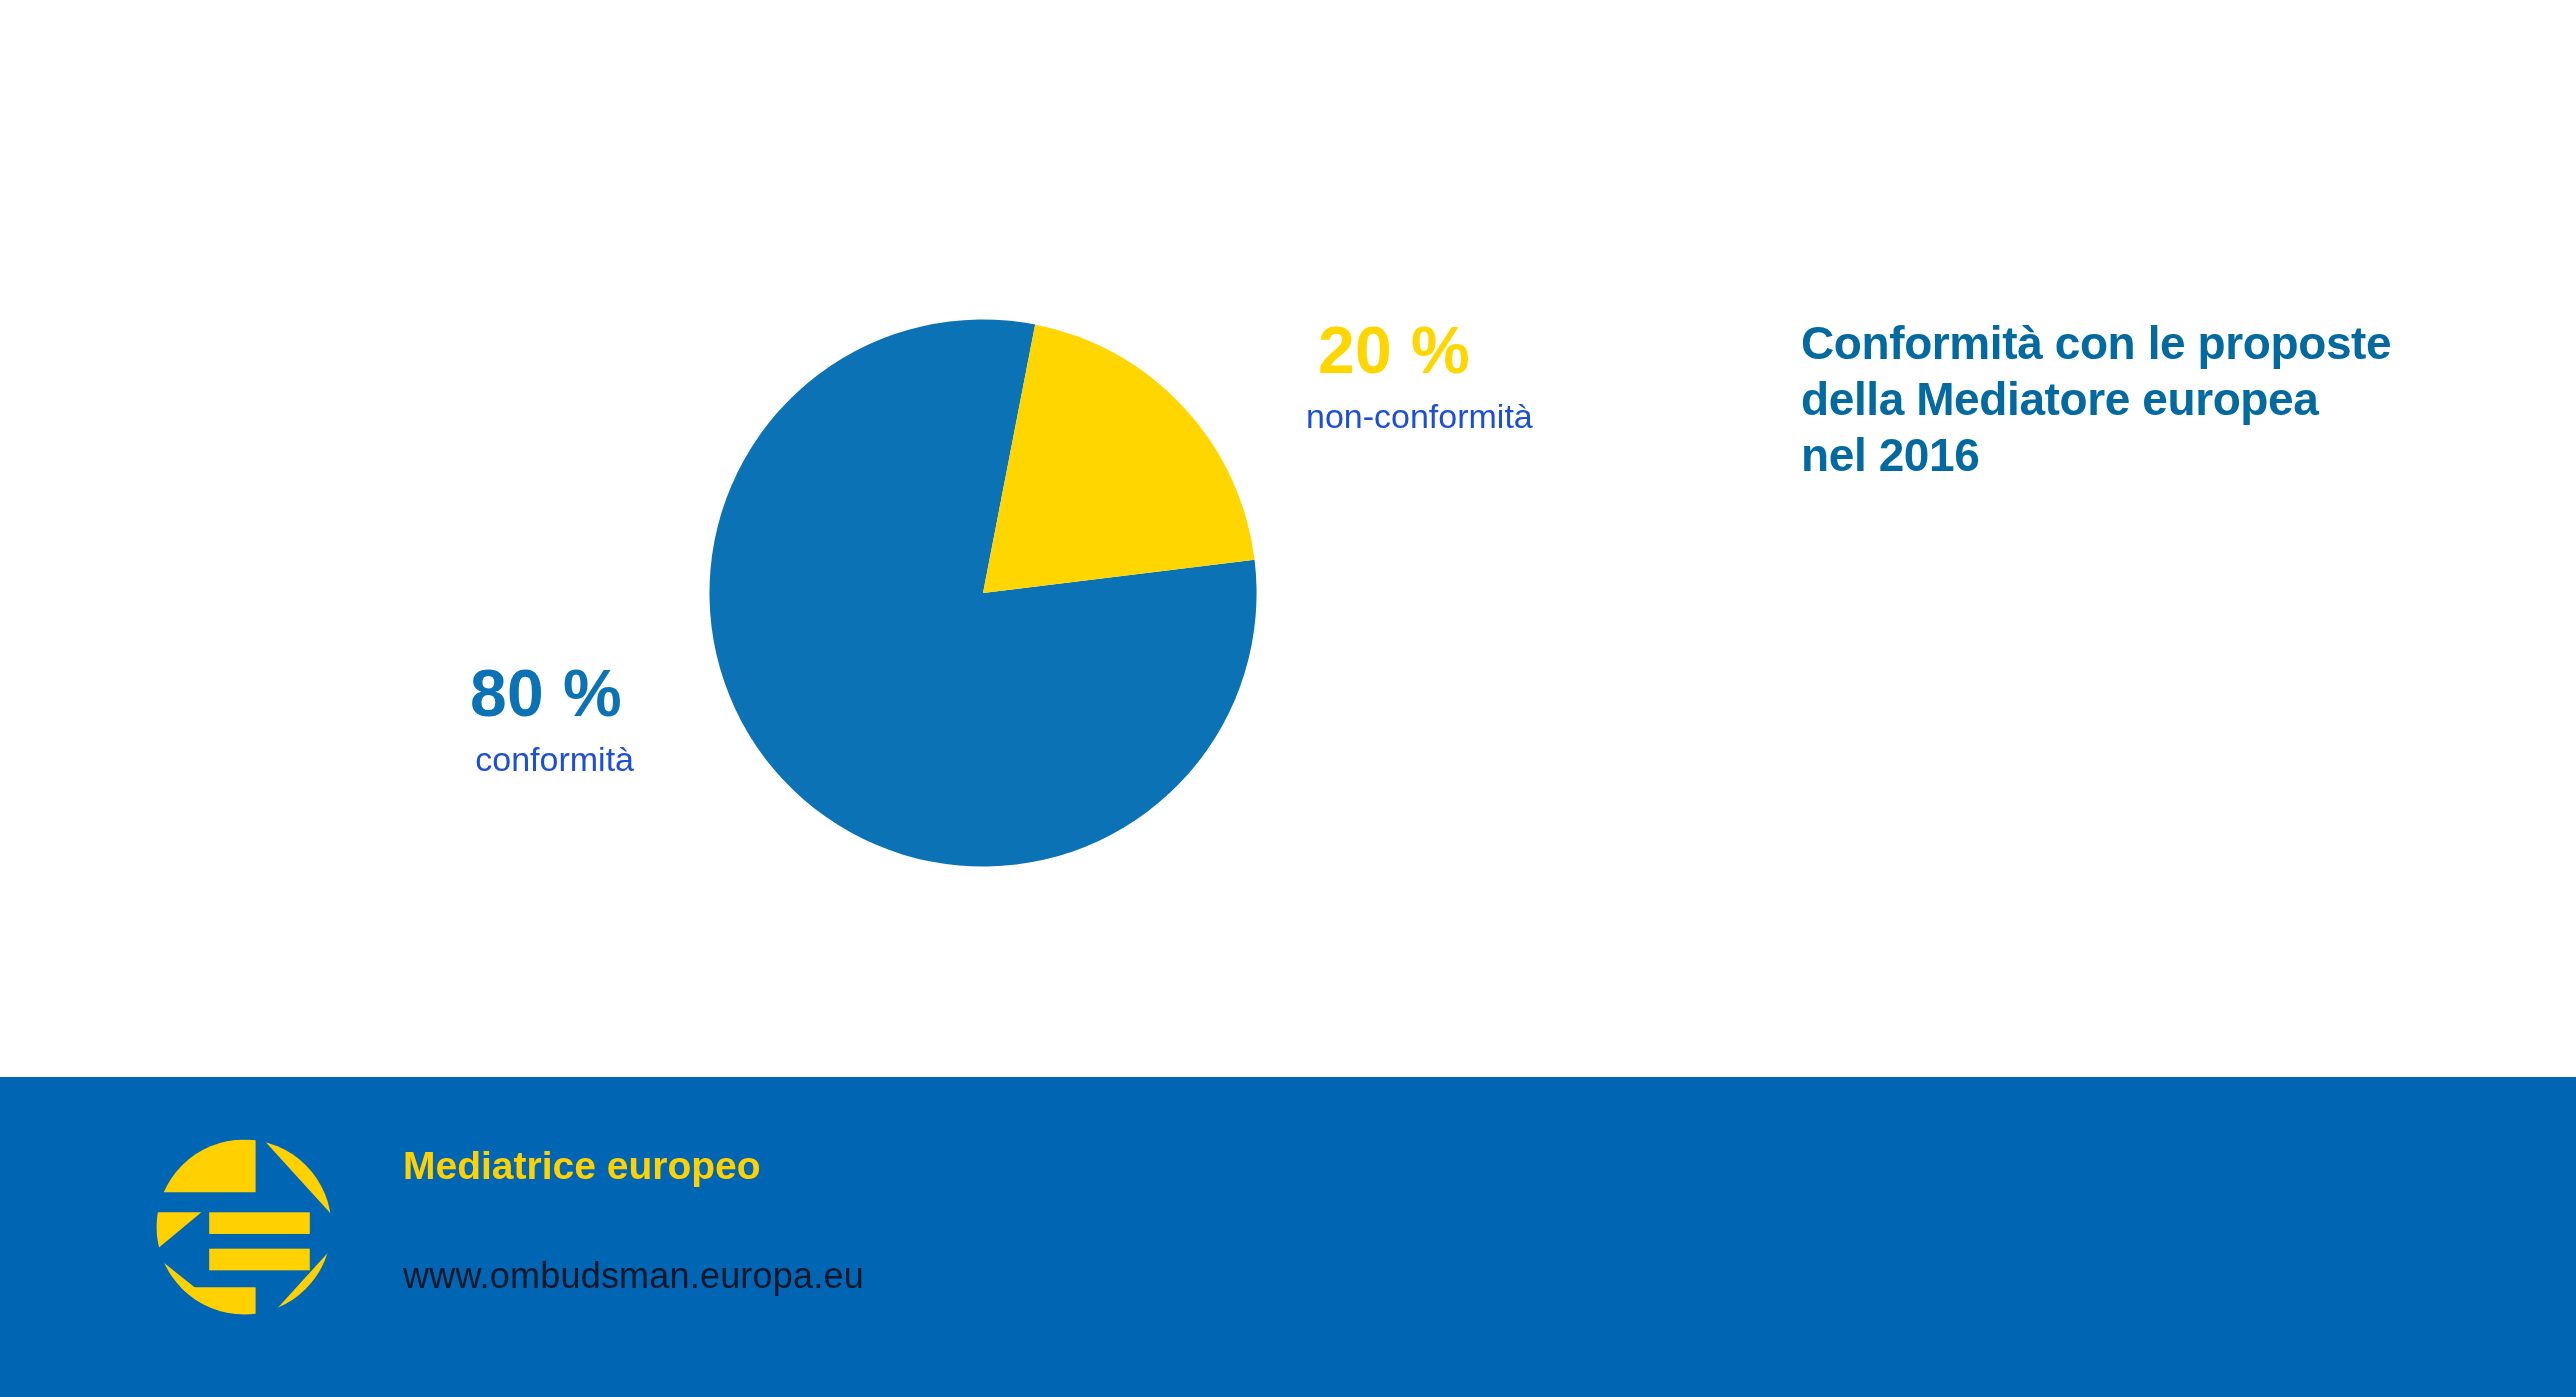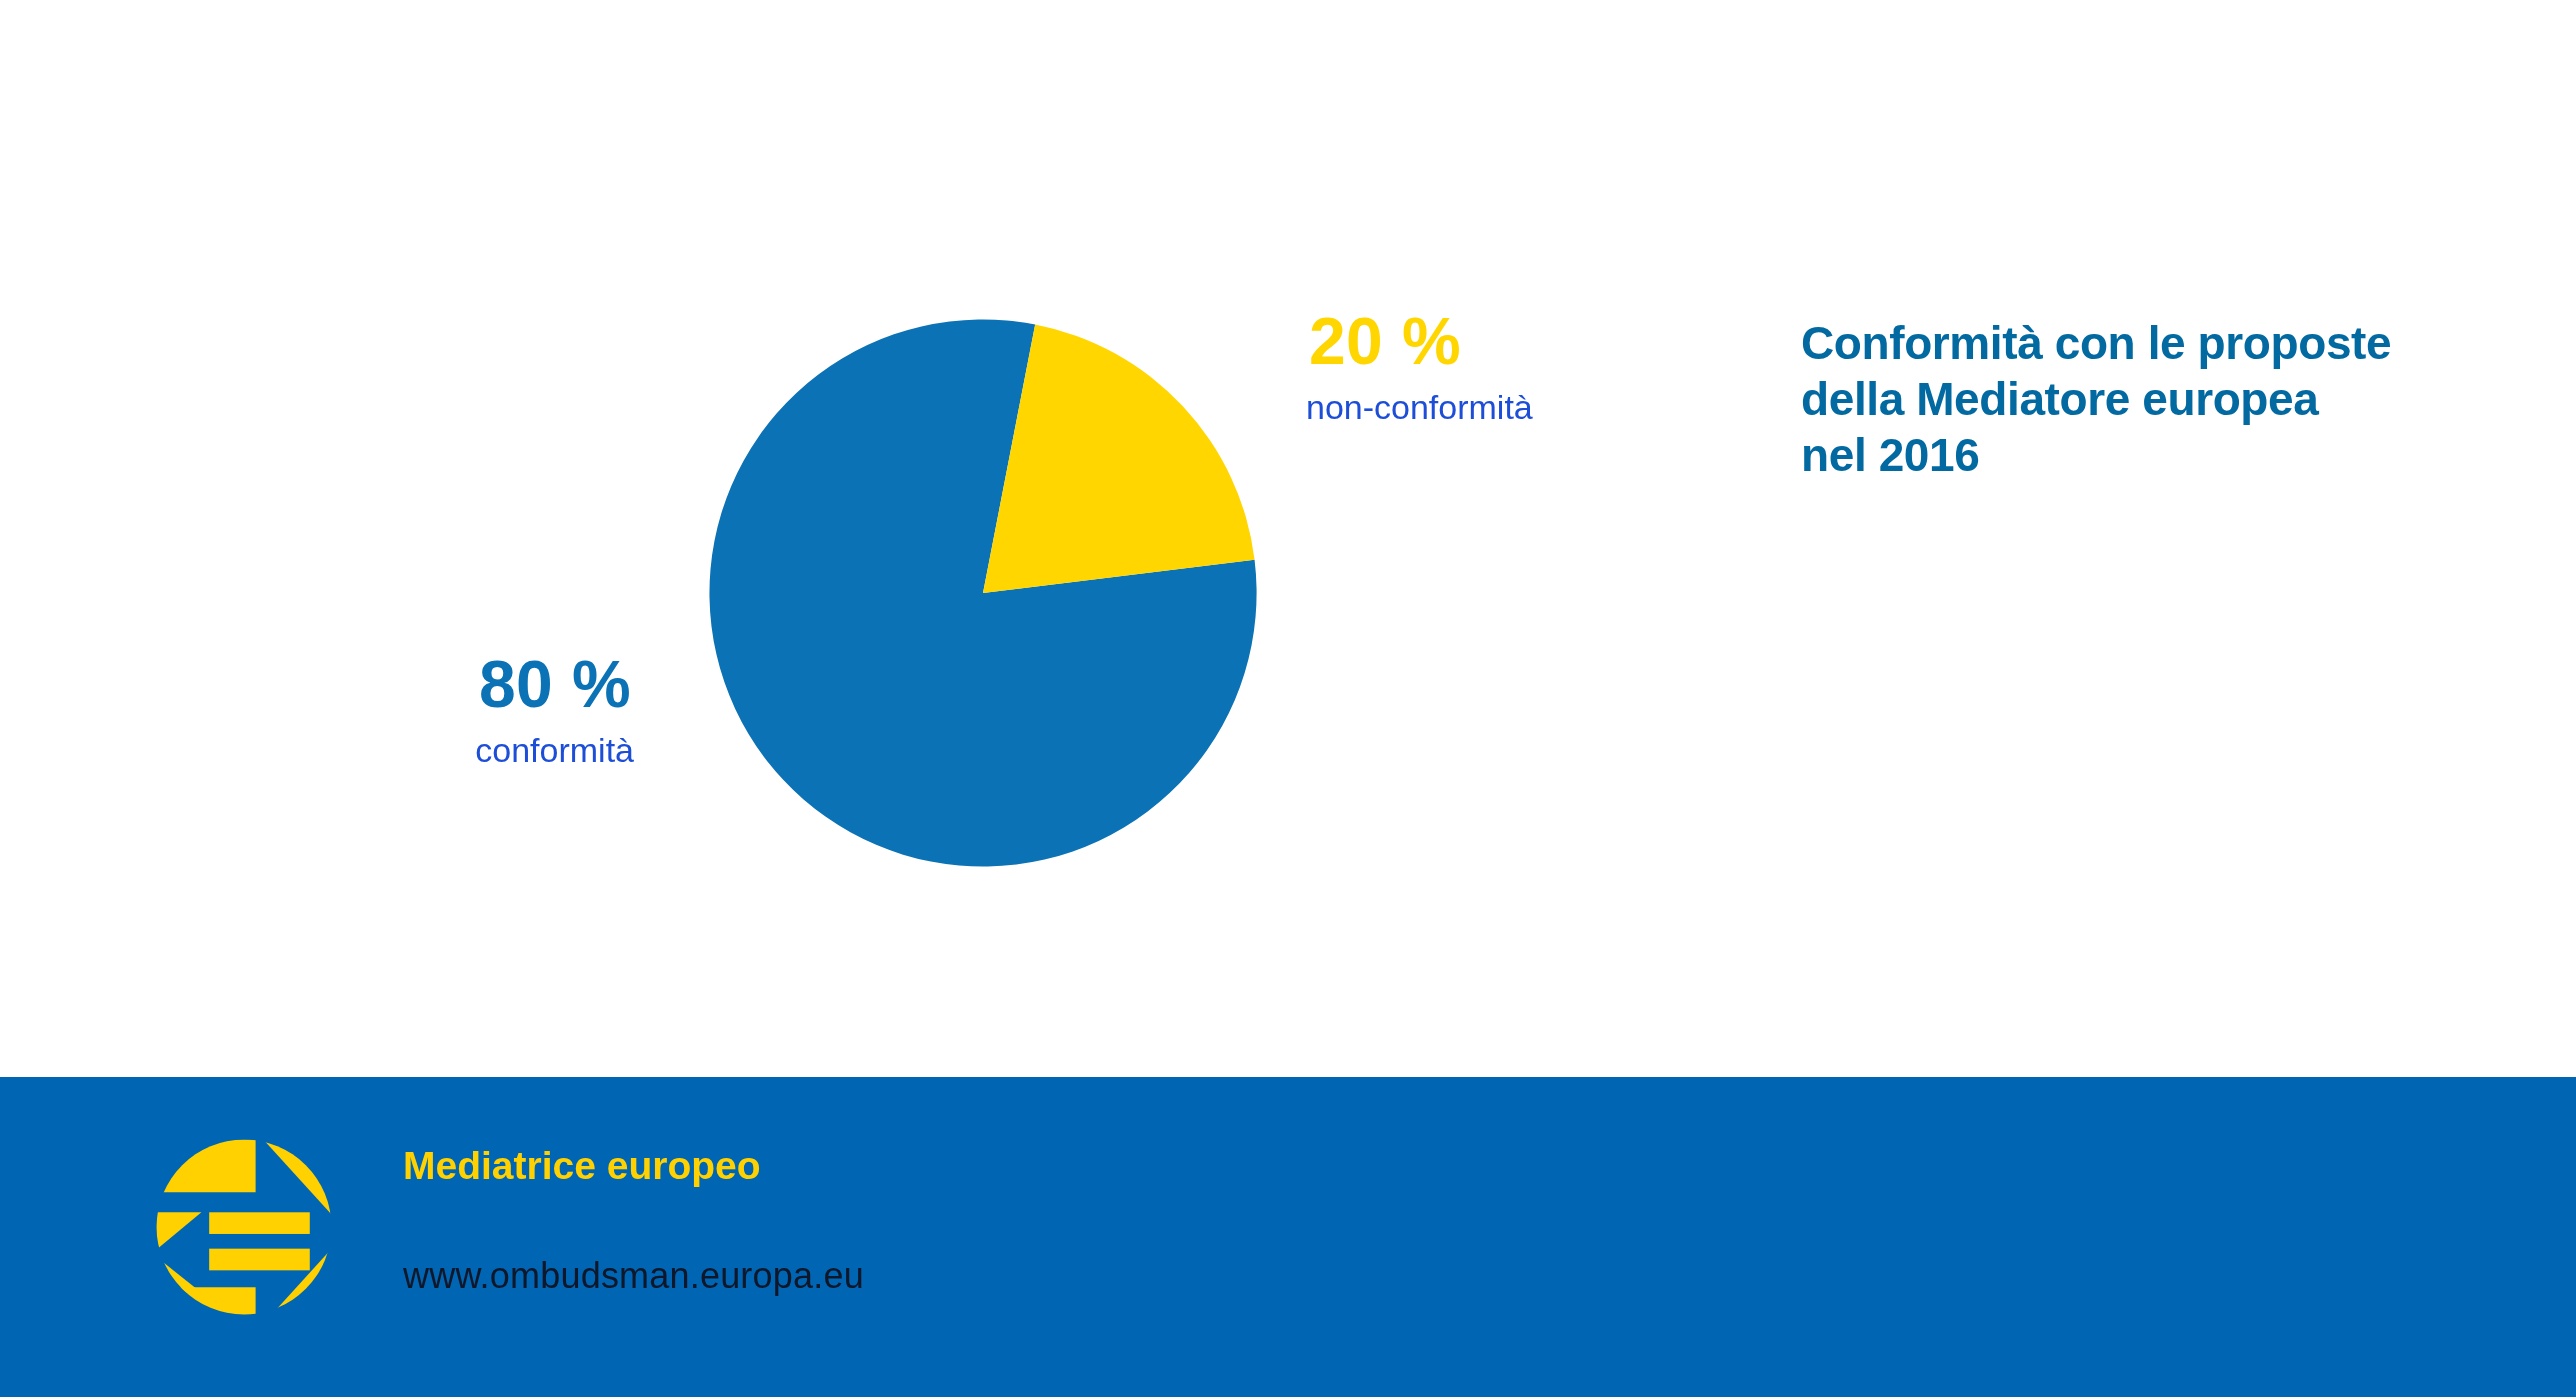--- a/index.html
+++ b/index.html
@@ -38,21 +38,21 @@
   
   .callout {
     position: absolute;
   }
   .callout .pct {
     font-weight: bold;
     font-size: 66px;
     line-height: 1.0;
     letter-spacing: 0.4px;
     white-space: nowrap;
-    margin: 3px;
+    margin: 12px;
   }
   .callout .cap {
     font-size: 34px;
     line-height: 1.0;
     color: #1d4ed8;
     white-space: nowrap;
     margin: 0;
     margin-top: 15.5px;
   }
 

